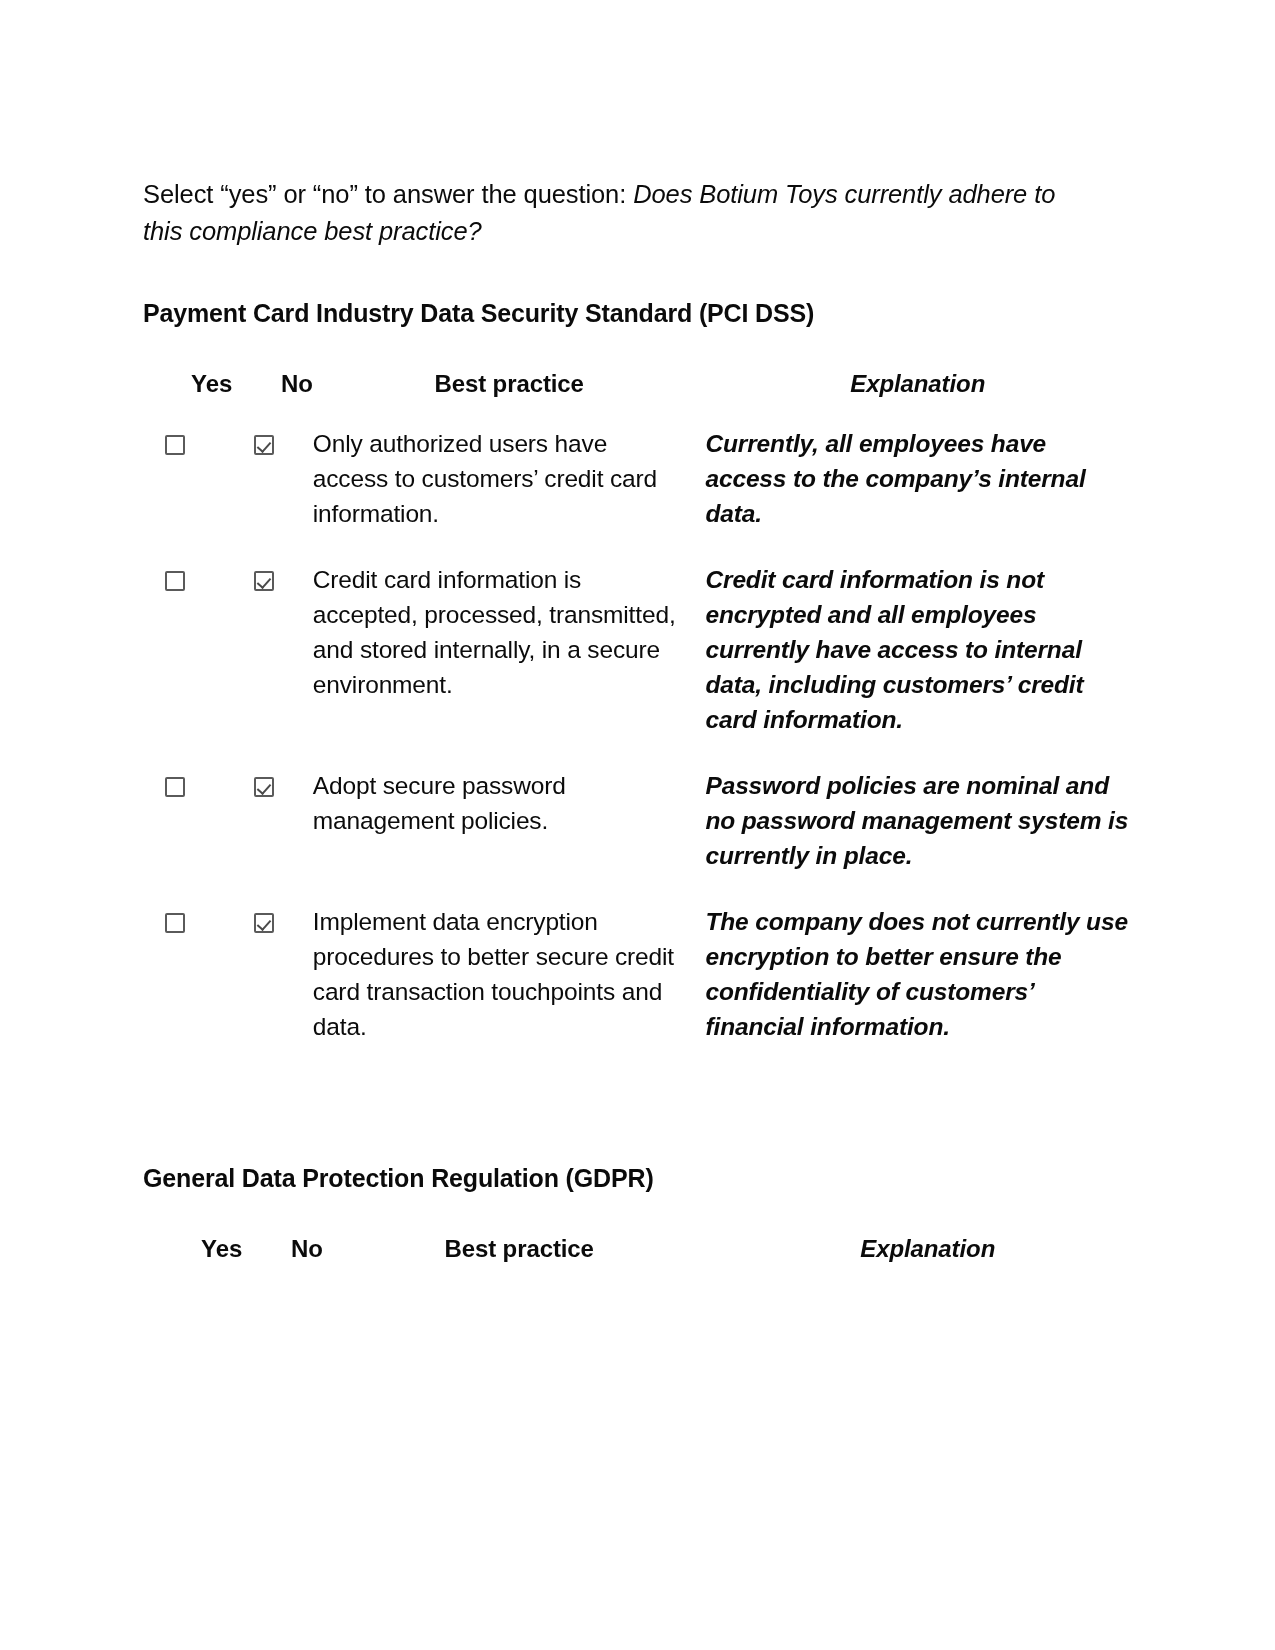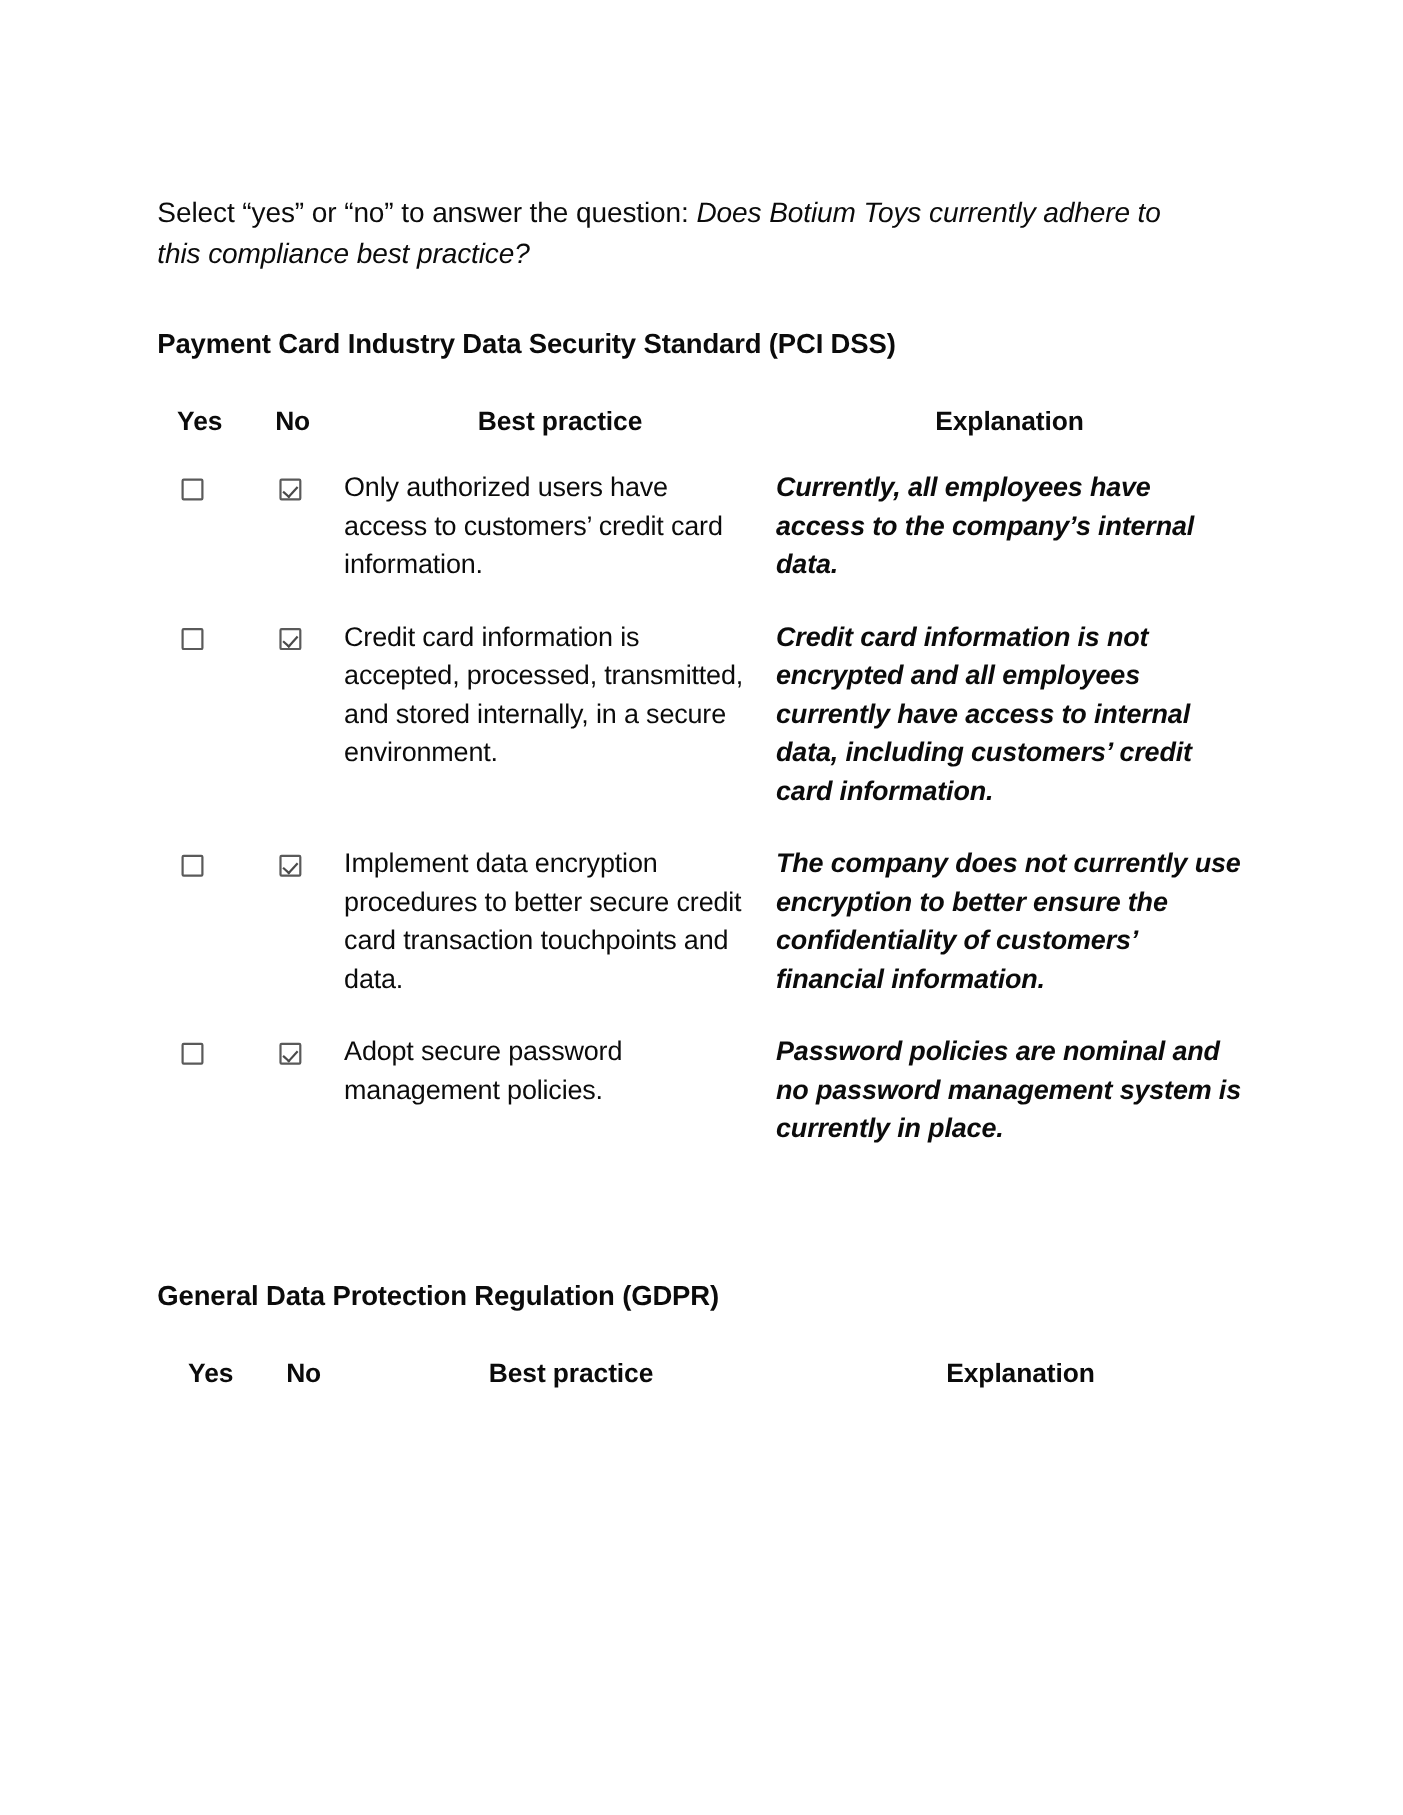--- a/index.html
+++ b/index.html
@@ -58,24 +58,25 @@
   .ctable th {
     text-align: center;
     font-size: 24px;
     font-weight: 700;
     letter-spacing: -0.1px;
     padding: 0 0 28px 0;
     vertical-align: top;
   }
   .ctable th.th-yes,
   .ctable th.th-no {
-    text-align: left;
+    text-align: right;
     padding-left: 18px;
   }
   .ctable th.th-ex {
+    font-style: italic;
   }
 
   .ctable td {
     vertical-align: top;
     font-size: 24.5px;
     line-height: 35px;
     letter-spacing: -0.15px;
     padding: 0 0 31px 0;
   }
   .ctable td.cell-bp { padding-right: 26px; margin-top: 12px; }
@@ -160,28 +161,28 @@
         </tr>
         <tr>
           <td class="cell-box"><span class="cbox"></span></td>
           <td class="cell-box"><span class="cbox checked"></span></td>
           <td class="cell-bp">Credit card information is accepted, processed, transmitted, and stored internally, in a secure environment.</td>
           <td class="cell-ex">Credit card information is not encrypted and all employees currently have access to internal data, including customers’ credit card information.</td>
         </tr>
         <tr>
           <td class="cell-box"><span class="cbox"></span></td>
           <td class="cell-box"><span class="cbox checked"></span></td>
+          <td class="cell-bp">Adopt secure password management policies.</td>
+          <td class="cell-ex">Password policies are nominal and no password management system is currently in place.</td>
+        </tr>
+        <tr>
+          <td class="cell-box"><span class="cbox"></span></td>
+          <td class="cell-box"><span class="cbox checked"></span></td>
           <td class="cell-bp">Implement data encryption procedures to better secure credit card transaction touchpoints and data.</td>
           <td class="cell-ex">The company does not currently use encryption to better ensure the confidentiality of customers’ financial information.</td>
-        </tr>
-        <tr>
-          <td class="cell-box"><span class="cbox"></span></td>
-          <td class="cell-box"><span class="cbox checked"></span></td>
-          <td class="cell-bp">Adopt secure password management policies.</td>
-          <td class="cell-ex">Password policies are nominal and no password management system is currently in place.</td>
         </tr>
       </tbody>
     </table>
   </div>
 
   <div class="gdpr-block">
     <h2 class="section-heading">General Data Protection Regulation (GDPR)</h2>
 
     <table class="ctable">
       <colgroup>

